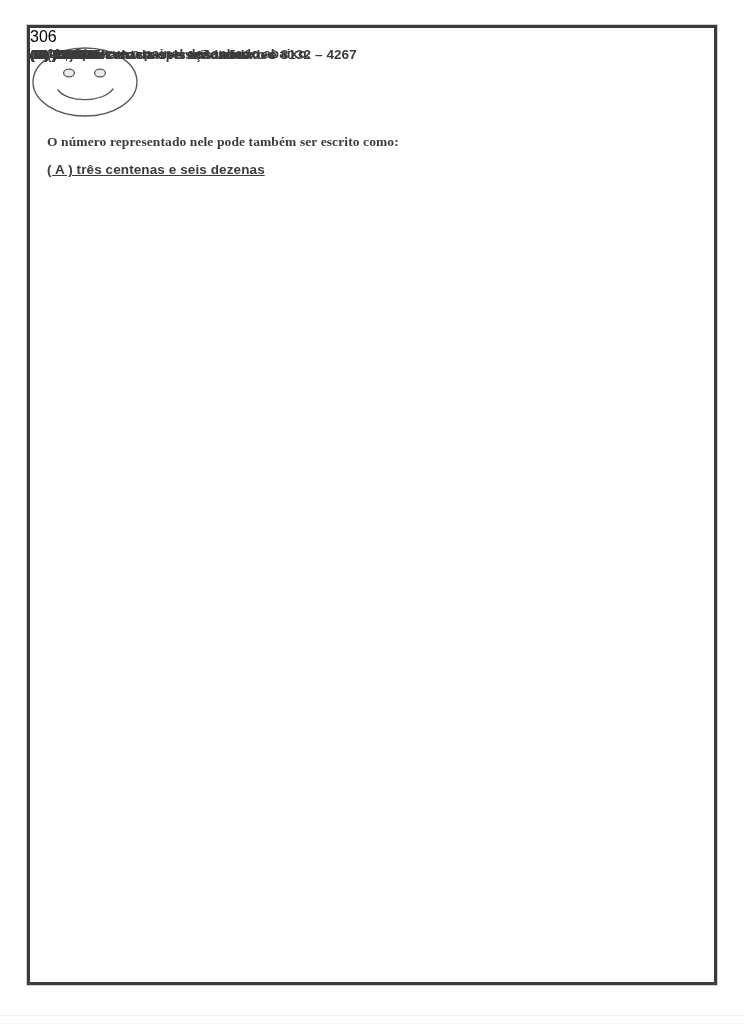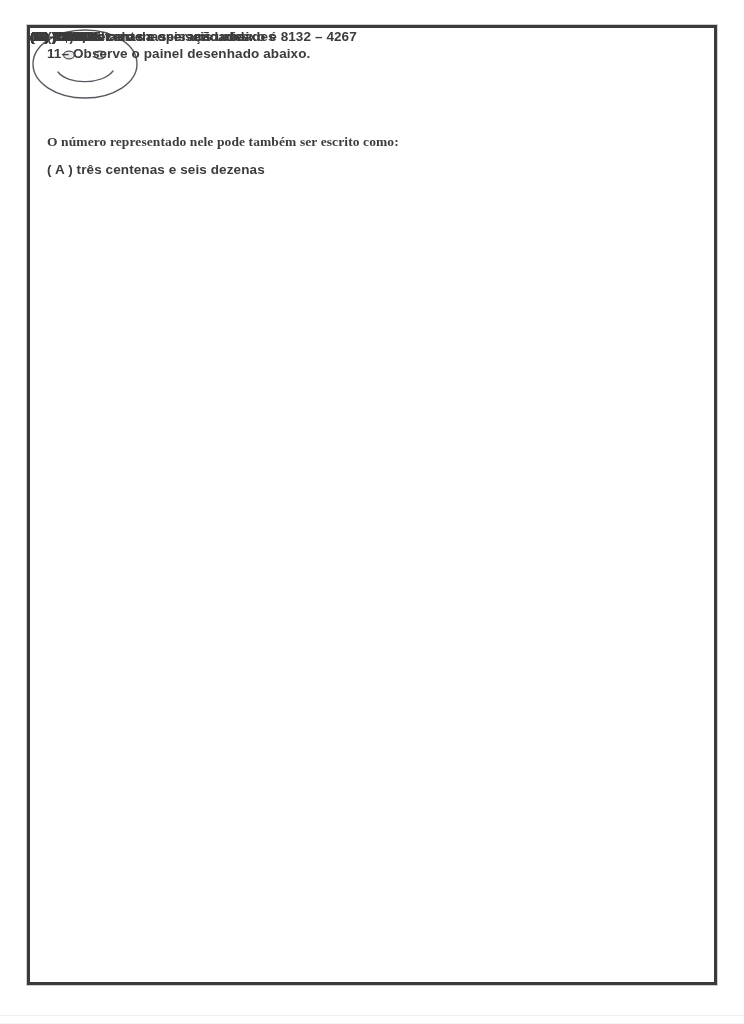--- a/index.html
+++ b/index.html
@@ -77,21 +77,21 @@
     line-height: 17px;
   }
   .q-text.wrap,
   .intro.wrap {
     white-space: pre-wrap;
   }
 
   
   #q11-stem   { left: 17px;  top: 17px; text-align: right;  }
   #q11-intro  { left: 17px;  top: 105px; font-family: Liberation Serif, serif; }
-  #q11-opt-a  { left: 17px;  top: 133px; }
+  #q11-opt-a  { left: 17px;  top: 133px; text-decoration: underline; }
   #q11-opt-b  { left: 17px;  top: 161px; }
   #q11-opt-c  { left: 17px;  top": 0; top: 189px; }
   #q11-opt-d  { left: 17px;  top: 217px; }
 
   /* the drawn panel showing the number */
   .panel {
     position: absolute;
     left: 218px;
     top: 50px;
     width: 168px;
@@ -157,20 +157,25 @@
 </head>
 <body>
 
 <div class="page-sheet">
 
   <div class="exam-frame">
     <div class="exam-body">
 
       <div class="q-text" id="q11-stem">11– Observe o painel desenhado abaixo.</div>
 
+      <div class="panel">
+        <div class="panel-inner">
+          <span class="panel-number">306</span>
+        </div>
+      </div>
 
       <div class="intro" id="q11-intro">O número representado nele pode também ser escrito como:</div>
 
       <div class="opt" id="q11-opt-a">( A ) três centenas e seis dezenas</div>
       <div class="opt" id="q11-opt-c">( C ) três centenas  e seis unidades</div>
       <div class="opt" id="q11-opt-d">( D ) três dezenas e seis unidades</div>
 
 
       <div class="opt" id="q12-opt-a">( A ) 200</div>
       <div class="opt" id="q12-opt-b">( B ) 2 000</div>

